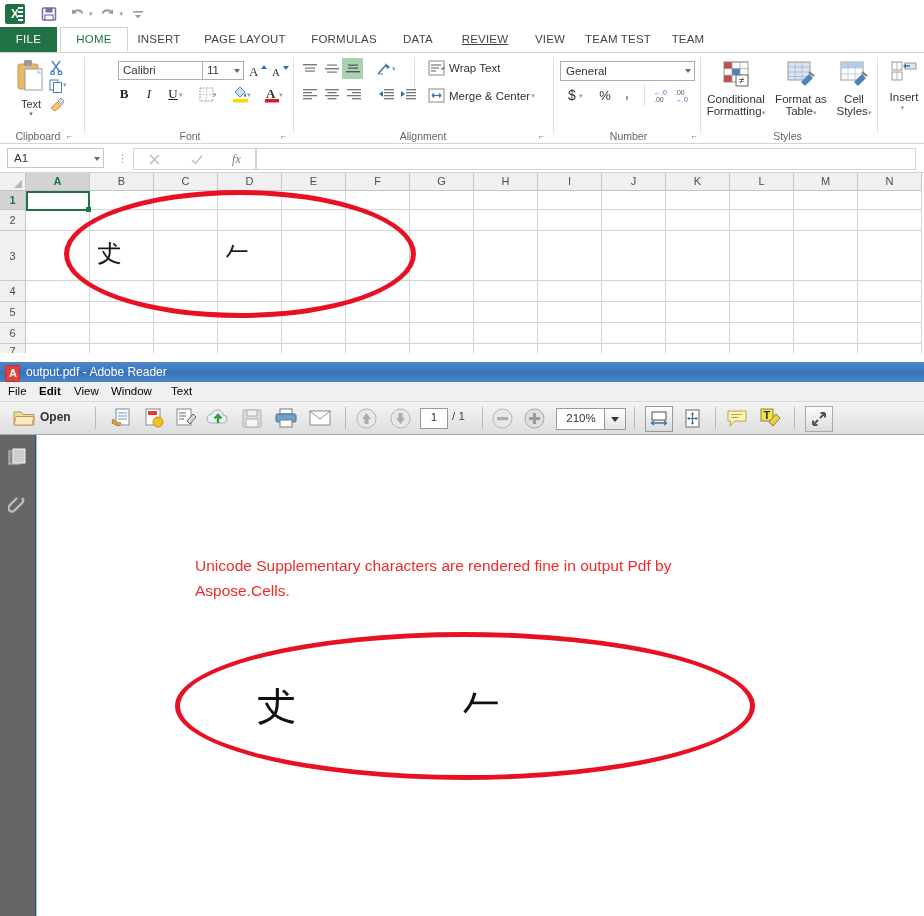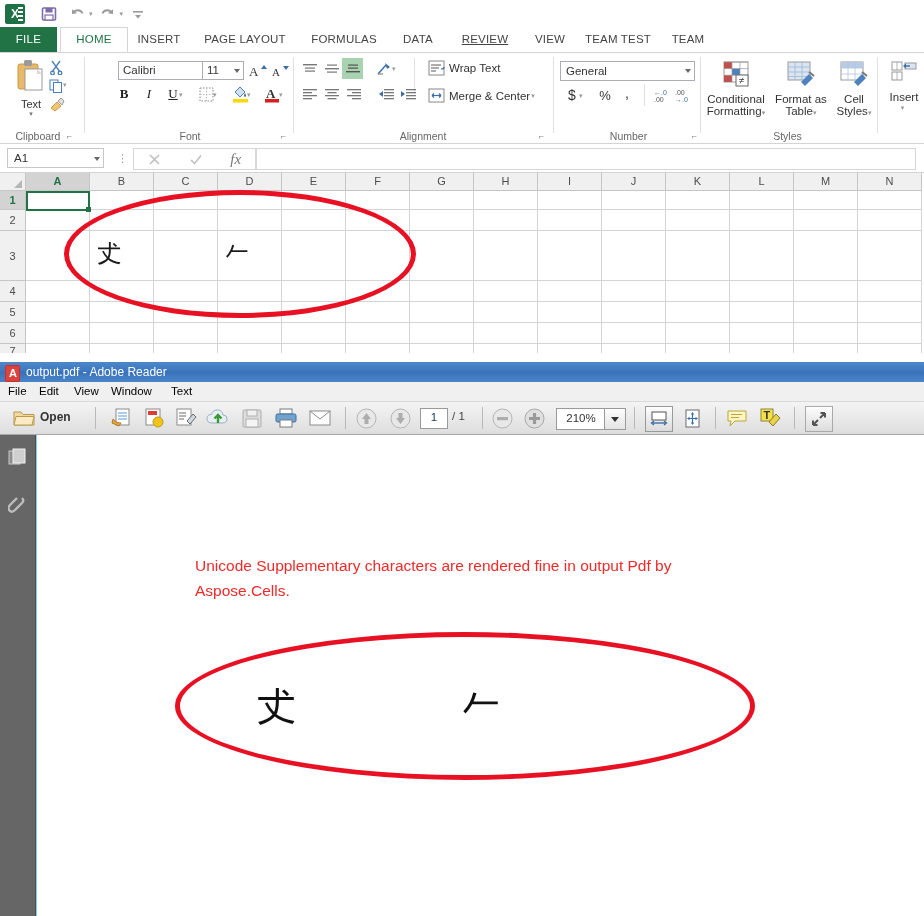--- a/index.html
+++ b/index.html
@@ -448,21 +448,21 @@
         <i class="cbcaret" style="top:8px;"></i>
       </div>
       <div class="fb-vsep">⋮</div>
       <div class="fb-btns">
         <svg width="13" height="13" viewBox="0 0 13 13">
             <path d="M2 2 L11 11 M11 2 L2 11" stroke="#bdbdbd" stroke-width="1.5"></path>
           </svg>
         <svg width="14" height="13" viewBox="0 0 14 13">
             <path d="M2 7 L5.5 10.5 L12 2.5" stroke="#bdbdbd" stroke-width="1.5" fill="none"></path>
           </svg>
-        <span style="font-family:'Liberation Serif',serif;font-style:italic;font-size:15px;color:#777;">fx</span>
+        <span style="font-family:'Liberation Serif',serif;font-style:italic;font-size:12px;color:#777;">fx</span>
       </div>
       <div class="fb-input"></div>
     </div>
 
     <div class="xl-grid">
       <div class="corner"></div>
 
       <div class="colhead sel" style="left:26px;width:64px;">A</div>
       <div class="colhead" style="left:90px;width:64px;">B</div>
       <div class="colhead" style="left:154px;width:64px;">C</div>
@@ -601,21 +601,21 @@
 
     <div class="ar-titlebar">
       <div class="ar-icon">
           <span>A</span>
         </div>
       <div class="ar-title">output.pdf - Adobe Reader</div>
     </div>
 
     <div class="ar-menubar">
       <div class="ar-menu" style="left:8px;">File</div>
-      <div class="ar-menu" style="left:39px;">Edit</div>
+      <div class="ar-menu" style="left:39px;font-weight:bold;">Edit</div>
       <div class="ar-menu" style="left:74px;">View</div>
       <div class="ar-menu" style="left:111px;">Window</div>
       <div class="ar-menu" style="left:171px;">Text</div>
     </div>
 
     <div class="ar-toolbar">
       <div class="tb-item" style="left:12px;top:5px;width:24px;height:22px;">
         <svg width="22" height="18" viewBox="0 0 22 18">
             <path d="M1 3 L8 3 L10 5.5 L21 5.5 L21 16 L1 16 Z" fill="#f3d9a0" stroke="#b99a52"></path>
             <path d="M3 7.5 L21 7.5 L19 16 L1 16 Z" fill="#fbeac4" stroke="#b99a52"></path>

